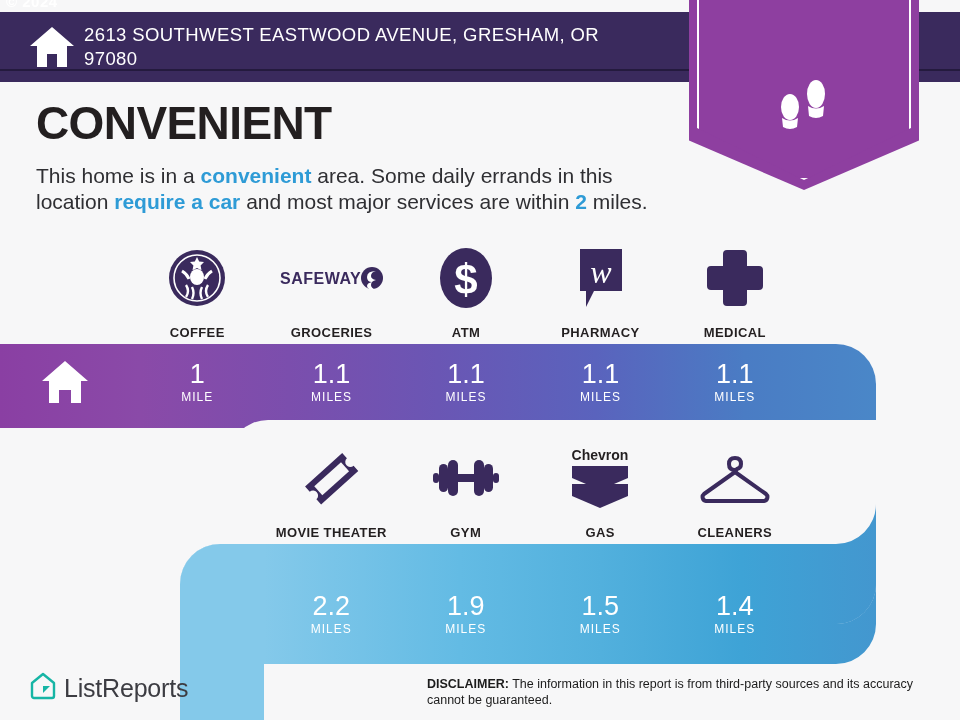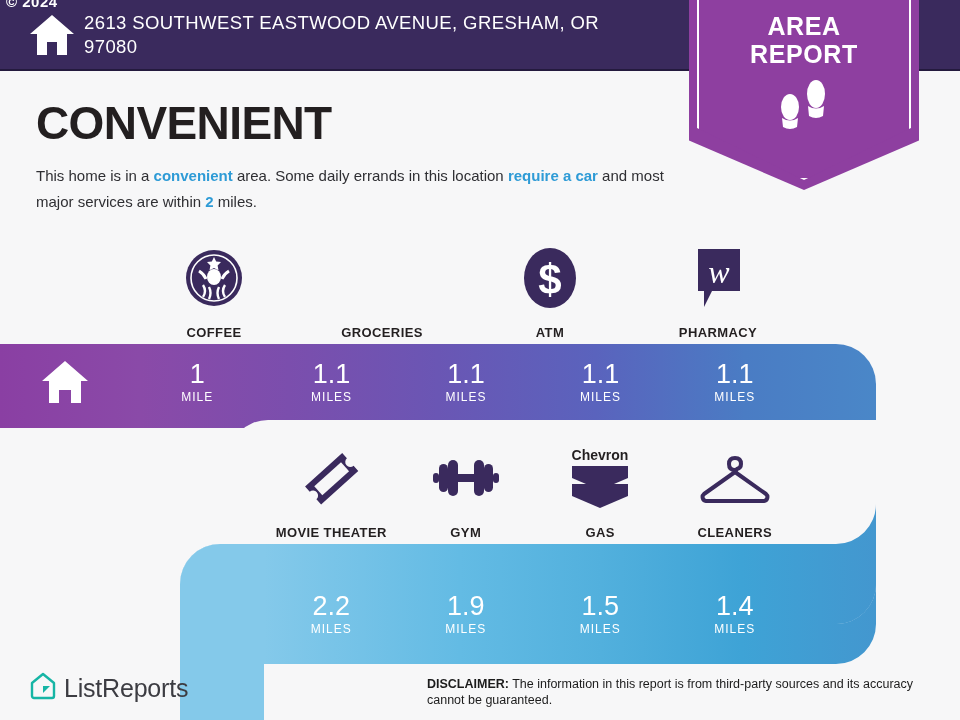--- a/index.html
+++ b/index.html
@@ -6,21 +6,21 @@
   html,body { width:960px; height:720px; }
   body {
     font-family:"Liberation Sans", sans-serif;
     background:#f7f7f8;
     position:relative;
     overflow:hidden;
   }
 
   
   .header {
-    position:absolute; top:0; left:0; width:960px; height:70px;
+    position:absolute; top:12px; left:0; width:960px; height:70px;
     background:#3a2a5d;
     display:flex; align-items:center;
     z-index:2;
   }
   .copyright {
     position:absolute; top:-7px; left:6px;
     color:#ffffff; font-size:15px; font-weight:bold;
     letter-spacing:.5px; z-index:4; white-space:nowrap;
   }
   .header-home-icon {
@@ -64,21 +64,21 @@
   }
 
   
   .headline {
     position:absolute; top:96px; left:36px;
     font-size:46px; font-weight:bold; color:#231f20;
     letter-spacing:-.6px;
   }
   .subcopy {
     position:absolute; top:163px; left:36px; width:640px;
-    font-size:15px; line-height:26px; color:#2f2f33;
+    font-size:21px; line-height:26px; color:#2f2f33;
   }
   .hl { color:#2e9bd6; font-weight:bold; }
 
   
   .ribbon { position:absolute; left:0; top:336px; width:960px; height:384px; z-index:1; }
 
   
   .iconrow { position:absolute; display:flex; z-index:3; }
   .iconrow.r1 { top:246px; left:130px; width:672px; }
   .iconrow.r2 { top:446px; left:264px; width:538px; }
@@ -164,24 +164,20 @@
     </svg>
   </div>
   <div class="header-address">2613 SOUTHWEST EASTWOOD AVENUE, GRESHAM, OR 97080</div>
 </div>
 <div class="header-underline"></div>
 <div class="copyright">© 2024</div>
 
 <div class="badge">
   <div class="badge-outer"></div>
   <div class="badge-inner-line"></div>
-  <div class="badge-text">
-    <div>AREA</div>
-    <div>REPORT</div>
-  </div>
   <div class="badge-feet">
     <svg width="62" height="62" viewBox="0 0 62 62">
       <ellipse cx="17" cy="35" rx="9" ry="13" fill="#ffffff"></ellipse>
       <path d="M9 46 q8 5 16 0 l-1 9 q-7 4 -14 0 Z" fill="#ffffff"></path>
       <ellipse cx="43" cy="22" rx="9" ry="14" fill="#ffffff"></ellipse>
       <path d="M35 34 q8 5 16 0 l-1 10 q-7 4 -14 0 Z" fill="#ffffff"></path>
     </svg>
   </div>
 </div>
 
@@ -199,20 +195,27 @@
         <path d="M29 8 l2.2 4.6 L36 13 l-3.4 3.4 .9 4.8 L29 19 l-4.5 2.2 .9-4.8 L22 13 l4.8-.4 Z" fill="#fff"></path>
         <ellipse cx="29" cy="28" rx="7" ry="8" fill="#fff"></ellipse>
         <path d="M14 22 q5 3 7 8 M44 22 q-5 3 -7 8" stroke="#fff" stroke-width="3" fill="none"></path>
         <path d="M18 36 q4 6 0 12 M24 38 q3 6 0 12 M34 38 q-3 6 0 12 M40 36 q-4 6 0 12" stroke="#fff" stroke-width="2.4" fill="none"></path>
       </svg>
     </div>
     <div class="iconlabel">COFFEE</div>
   </div>
 
   <div class="iconcell">
+    <div class="iconglyph">
+      <svg width="104" height="26" viewBox="0 0 104 26">
+        <text x="0" y="19" font-family="Liberation Sans, sans-serif" font-size="16" font-weight="bold" fill="#3a2a5d" letter-spacing="0.5">SAFEWAY</text>
+        <circle cx="92" cy="13" r="11" fill="#3a2a5d"></circle>
+        <path d="M96 6 q-9 0 -9 6 q0 5 5 5 q-5 1 -5 4 q0 4 9 4 q-5-2 -5-5 q0-4 5-5 q-5-1 -5-4 q0-4 5-5 Z" fill="#fff"></path>
+      </svg>
+    </div>
     <div class="iconlabel">GROCERIES</div>
   </div>
 
   <div class="iconcell">
     <div class="iconglyph">
       <svg width="56" height="62" viewBox="0 0 56 62">
         <ellipse cx="28" cy="31" rx="26" ry="30" fill="#3a2a5d"></ellipse>
         <text x="28" y="47" text-anchor="middle" font-family="Liberation Sans, sans-serif" font-size="42" font-weight="bold" fill="#fff">$</text>
       </svg>
     </div>
@@ -222,20 +225,28 @@
   <div class="iconcell">
     <div class="iconglyph">
       <svg width="56" height="62" viewBox="0 0 56 62">
         <path d="M8 2 H50 V44 H22 L14 60 L14 44 H8 Z" fill="#3a2a5d"></path>
         <text x="29" y="36" text-anchor="middle" font-family="Liberation Serif, serif" font-style="italic" font-size="32" fill="#fff">w</text>
       </svg>
     </div>
     <div class="iconlabel">PHARMACY</div>
   </div>
 
+  <div class="iconcell">
+    <div class="iconglyph">
+      <svg width="60" height="60" viewBox="0 0 60 60">
+        <path d="M22 2 h16 a4 4 0 0 1 4 4 v12 h12 a4 4 0 0 1 4 4 v16 a4 4 0 0 1 -4 4 H42 v12 a4 4 0 0 1 -4 4 H22 a4 4 0 0 1 -4 -4 V42 H6 a4 4 0 0 1 -4 -4 V22 a4 4 0 0 1 4 -4 h12 V6 a4 4 0 0 1 4 -4 Z" fill="#3a2a5d"></path>
+      </svg>
+    </div>
+    <div class="iconlabel">MEDICAL</div>
+  </div>
 </div>
 
 <div class="distrow r1">
   <div class="homecell">
     <svg width="50" height="46" viewBox="0 0 50 46">
       <path d="M25 2 L48 22 L41 22 L41 44 L31 44 L31 31 L19 31 L19 44 L9 44 L9 22 L2 22 Z" fill="#ffffff"></path>
     </svg>
   </div>
   <div class="distcell">
     <div class="num">1</div>

